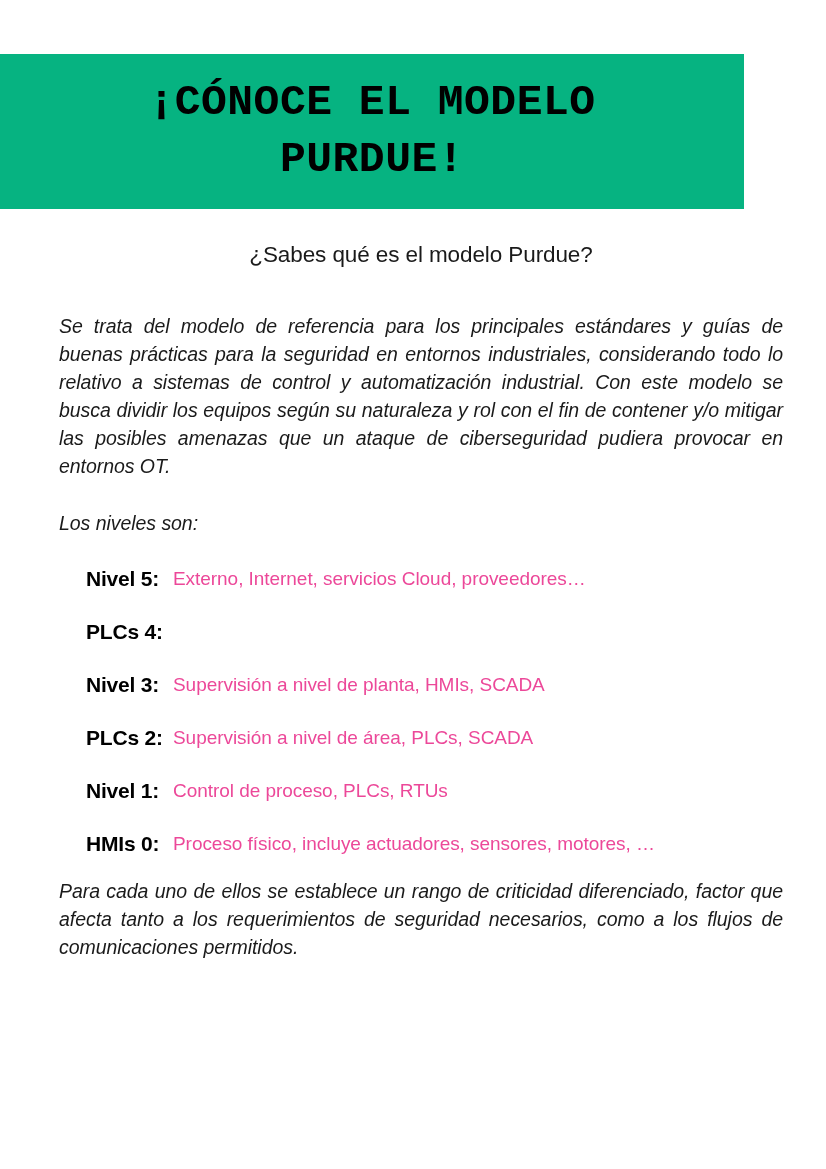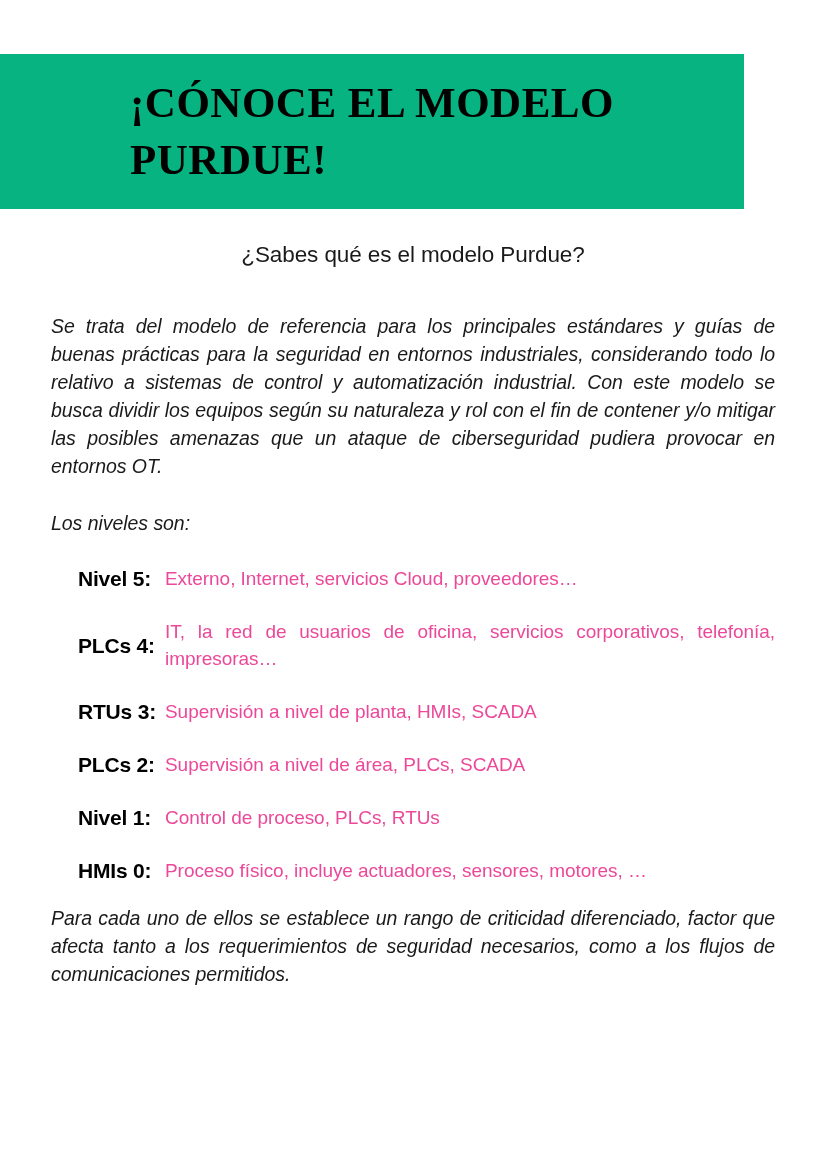--- a/index.html
+++ b/index.html
@@ -34,35 +34,35 @@
     height: 155px;
     background: #06b381;
     display: flex;
     align-items: center;
     justify-content: center;
     box-sizing: border-box;
     padding: 0 40px;
   }
   .banner-title {
     margin: 0;
-    text-align: left;
-    font-family: Liberation Serif, serif;
+    text-align: center;
+    font-family: Liberation Mono, monospace;
     font-size: 43px;
     font-weight: 700;
     letter-spacing: 0.5px;
     line-height: 1.32;
     color: #000000;
     text-transform: uppercase;
     white-space: pre-line;
   }
 
   
   .content {
     position: absolute;
-    left: 51px;
+    left: 59px;
     top: 240px;
     width: 724px;
   }
 
   .subtitle {
     margin: 0;
     text-align: center;
     font-size: 22.5px;
     font-weight: 400;
     line-height: 1.35;
@@ -140,24 +140,23 @@
 
     <p class="para para-lead">Los niveles son:</p>
 
     <ul class="levels">
       <li class="level-row">
         <span class="level-label">Nivel 5:</span>
         <span class="level-desc">Externo, Internet, servicios Cloud, proveedores…</span>
       </li>
       <li class="level-row">
         <span class="level-label">PLCs 4:</span>
-        <span class="level-desc justify">IT, la red de usuarios de oficina, servicios corporativos, telefonía, impresoras…</span>
       </li>
       <li class="level-row">
-        <span class="level-label">RTUs 3:</span>
+        <span class="level-label">Nivel 3:</span>
         <span class="level-desc">Supervisión a nivel de planta, HMIs, SCADA</span>
       </li>
       <li class="level-row">
         <span class="level-label">PLCs 2:</span>
         <span class="level-desc">Supervisión a nivel de área, PLCs, SCADA</span>
       </li>
       <li class="level-row">
         <span class="level-label">Nivel 1:</span>
         <span class="level-desc">Control de proceso, PLCs, RTUs</span>
       </li>

